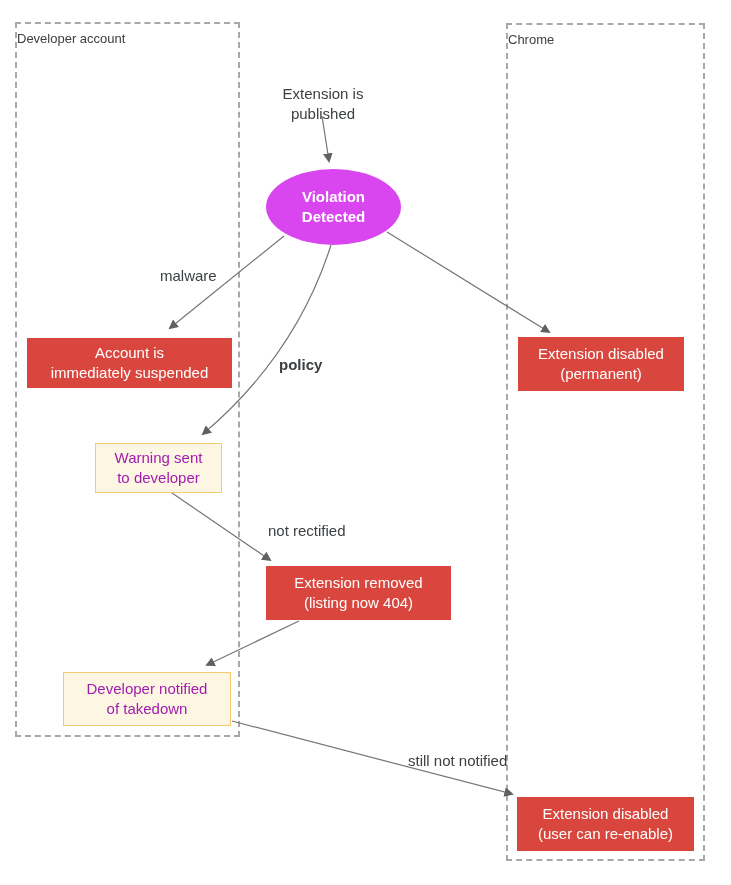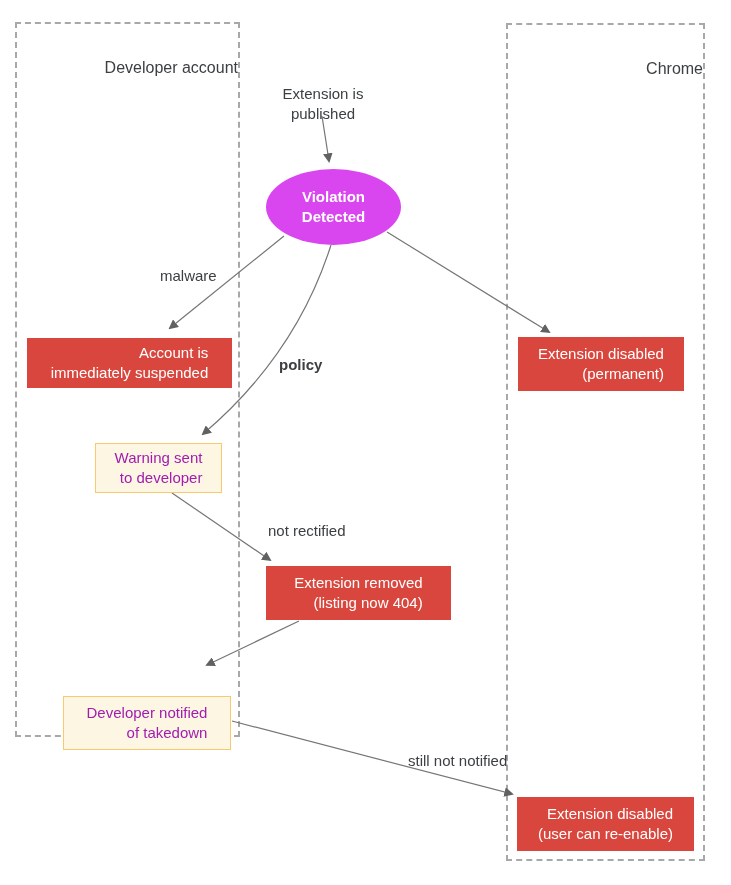--- a/index.html
+++ b/index.html
@@ -17,43 +17,42 @@
     box-sizing: border-box;
     border: 2px dashed #a8a8a8;
     background: transparent;
   }
   .lane-dev    { left: 15px;  top: 22px; width: 225px; height: 715px; }
   .lane-cws    { left: 253px; top: 18px; width: 243px; height: 615px; }
   .lane-chrome { left: 506px; top: 23px; width: 199px; height: 838px; }
   .lane-title {
     position: absolute;
     top: 7px; left: 0; right: 0;
-    text-align: right;
-    font-size: 16px;
+    text-align: left;
+    font-size: 13px;
     color: #3c4043;
     white-space: nowrap;
-    margin-top: 28px;
   }
   .arrows { position: absolute; left: 0; top: 0; width: 731px; height: 885px; }
   .node, .edge-label {
     position: absolute;
     font-size: 15px;
     line-height: 20px;
     white-space: pre-line;
   }
   .node-plain {
     text-align: center;
     color: #3c4043;
   }
   .node-box {
     box-sizing: border-box;
     display: flex;
     align-items: center;
     justify-content: center;
-    text-align: right;
+    text-align: center;
   }
   .node-red {
     background: #d9463d;
     color: #ffffff;
     font-weight: 500;
   }
   .node-yellow {
     background: #fdf6e3;
     border: 1.5px solid #f7ca70;
     color: #a21caf;
@@ -68,21 +67,21 @@
     display: flex;
     align-items: center;
     justify-content: center;
     text-align: center;
   }
   .node-published { left: 263px; top: 84px;  width: 120px; }
   .node-suspended { left: 27px;  top: 338px; width: 205px; height: 50px; }
   .node-warning   { left: 95px;  top: 443px; width: 127px; height: 50px; }
   .node-permanent { left: 518px; top: 337px; width: 166px; height: 54px; }
   .node-removed   { left: 266px; top: 566px; width: 185px; height: 54px; }
-  .node-notified  { left: 63px;  top: 672px; width: 168px; height: 54px; margin-top: 24px; }
+  .node-notified  { left: 63px;  top: 672px; width: 168px; height: 54px; }
   .node-reenable  { left: 517px; top: 797px; width: 177px; height: 54px; }
   .edge-label { color: #3c4043; white-space: pre-line; }
   .label-malware       { left: 160px; top: 266px; }
   .label-policy        { left: 279px; top: 355px; font-weight: bold; }
   .label-malware-major { left: 512px; top: 270px; width: 112px; text-align: center; }
   .label-not-rectified { left: 268px; top: 521px; }
   .label-still         { left: 408px; top: 751px; }
 </style>
 </head>
 <body>

